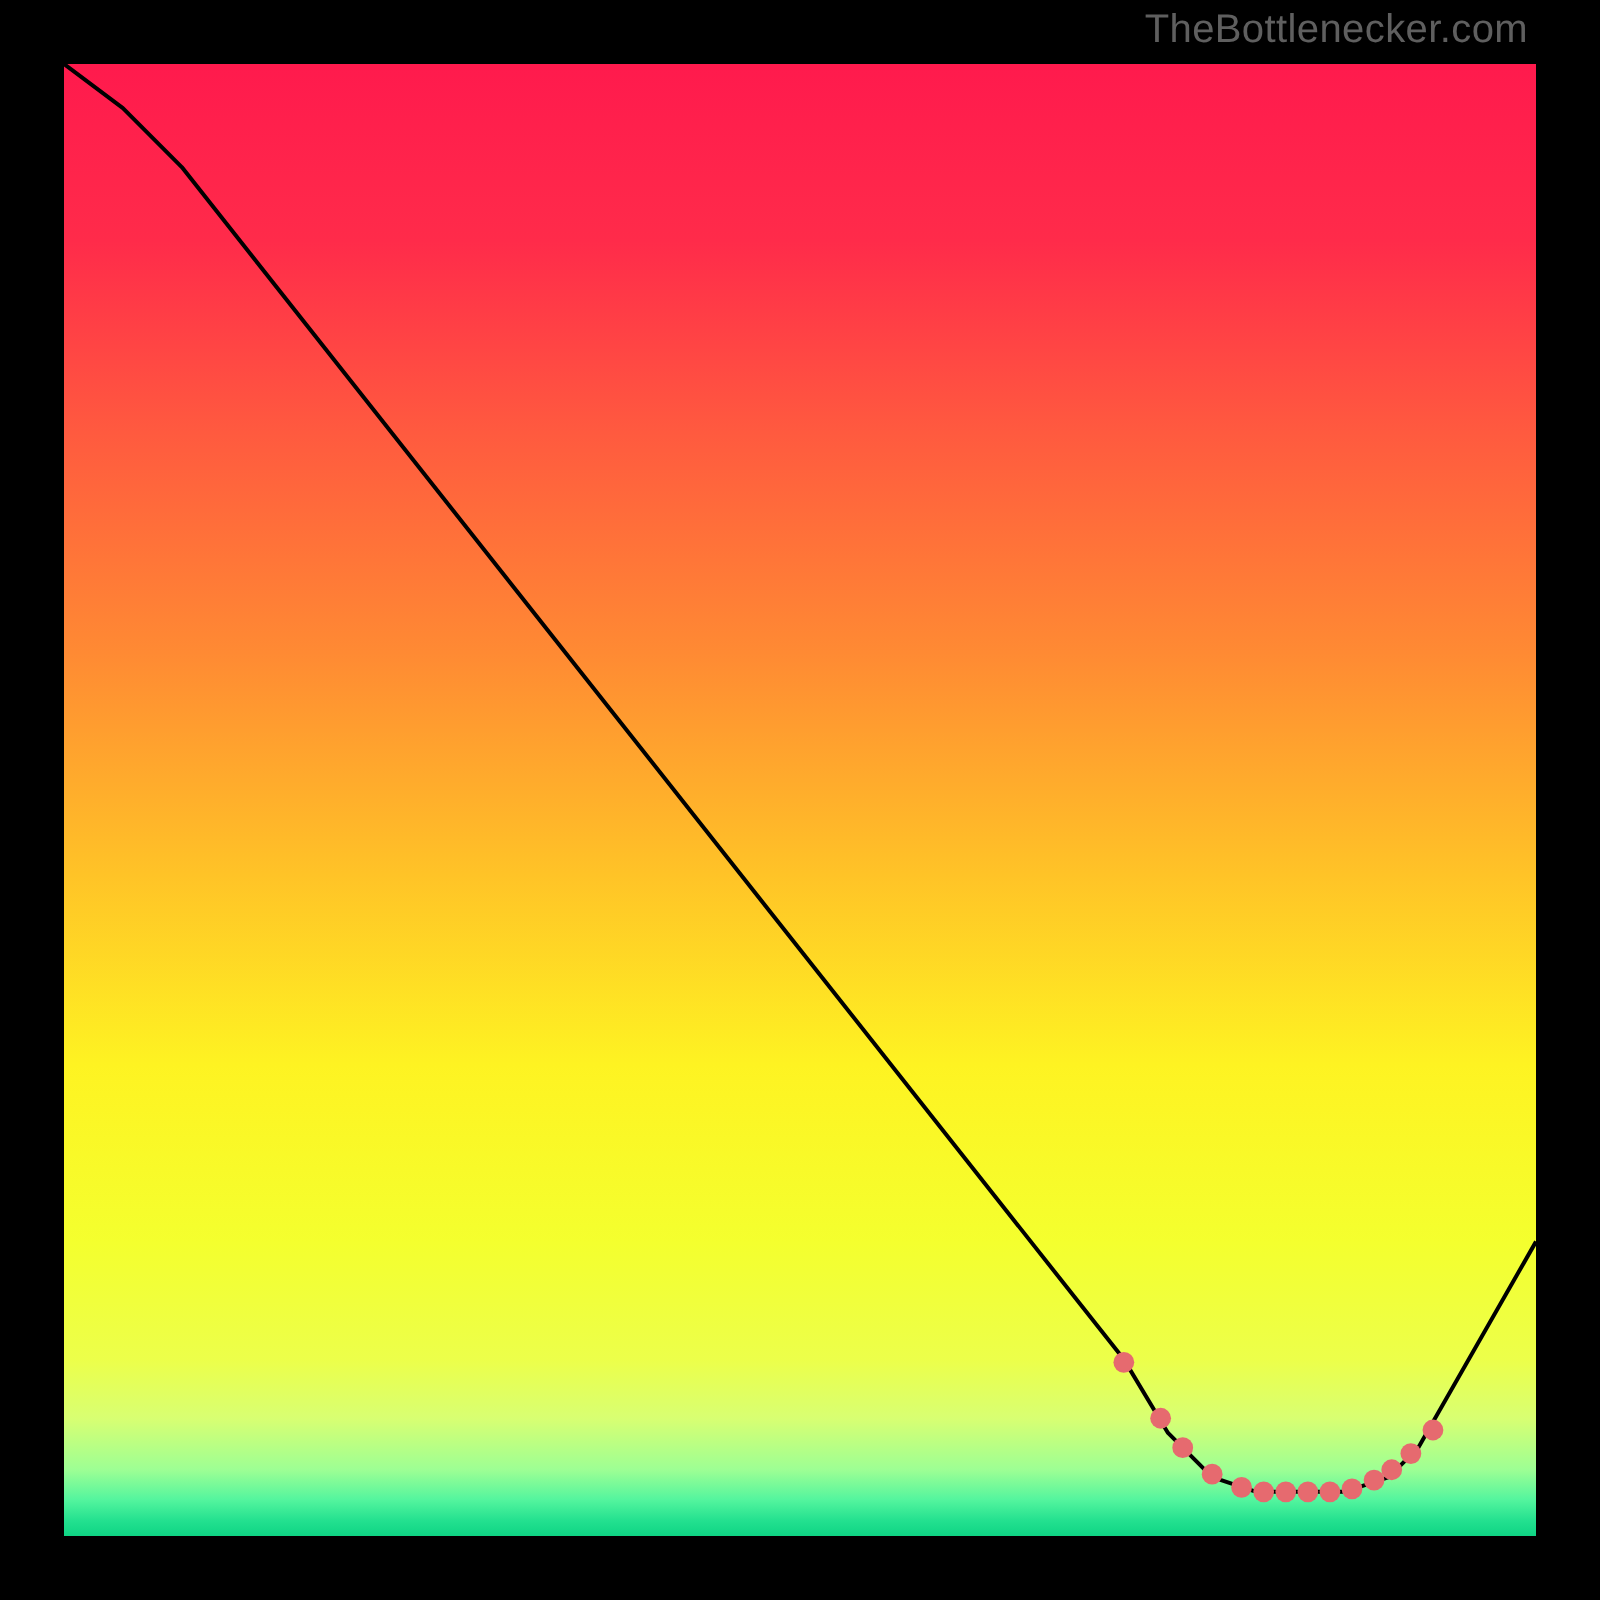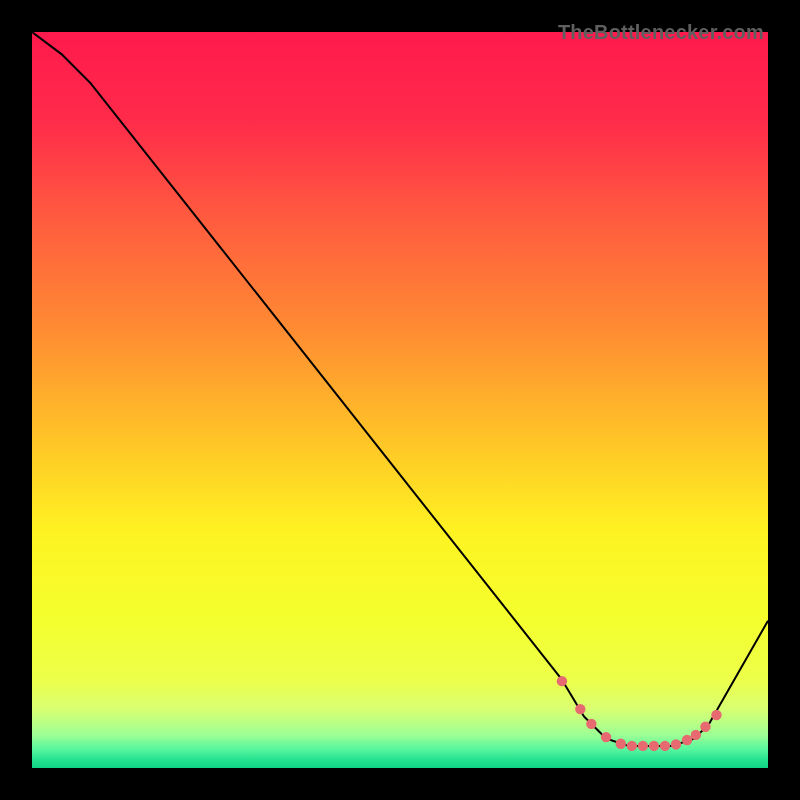--- a/index.html
+++ b/index.html
@@ -21,25 +21,25 @@
   }
   .plot {
     position: absolute;
     left: 0;
     top: 0;
     width: 736px;
     height: 736px;
   }
   .watermark {
     position: absolute;
-    top: 21px;
+    top: 4px;
     right: 36px;
     color: #5f5f5f;
     font-size: 20px;
-    font-weight: 700;
+    font-weight: 400;
     letter-spacing: 0.2px;
     user-select: none;
   }
 </style>
 </head>
 <body>
 
 <div class="frame">
   <svg class="plot" viewBox="0 0 736 736" preserveAspectRatio="none">
     <defs>

